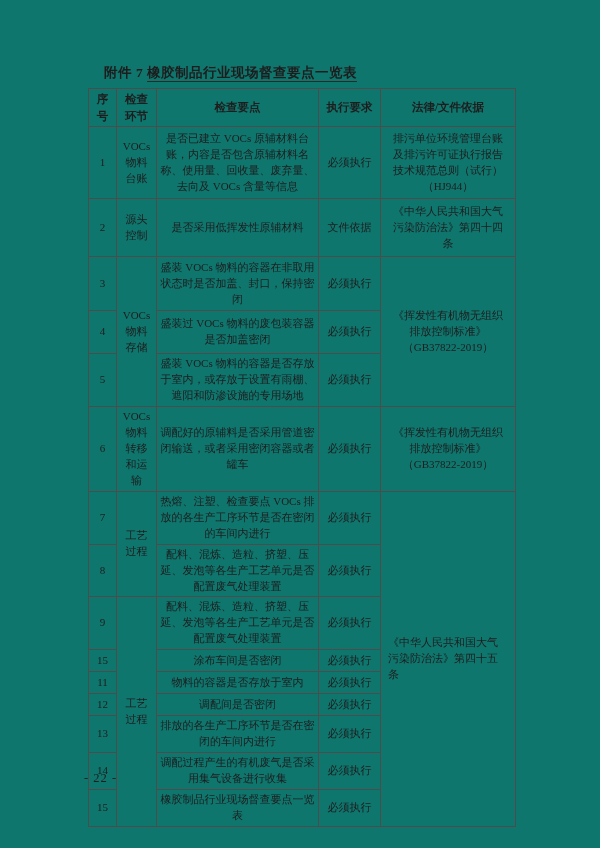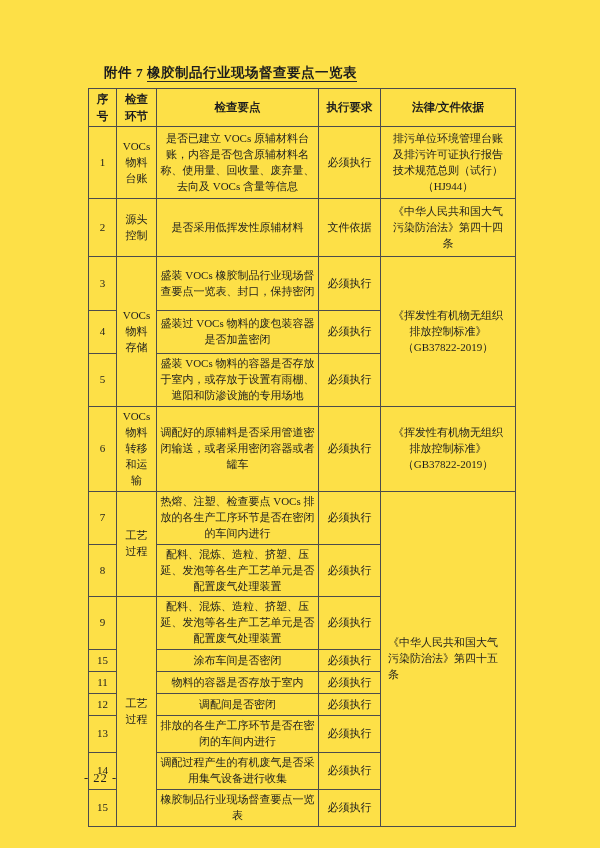--- a/index.html
+++ b/index.html
@@ -1,19 +1,19 @@
 <!DOCTYPE html>
 <html><head>
 <meta charset="utf-8">
 <style>
   html,body { margin:0; padding:0; }
   .page {
     position:relative;
     width:600px; height:848px;
-    background:#fde047;
+    background:#0f766e;
     font-family:"Liberation Serif","DejaVu Serif",serif;
     color:#1d1d1d;
     overflow:hidden;
   }
   .title {
     position:absolute; left:104px; top:64px;
     font-size:13.5px; font-weight:bold; letter-spacing:0.5px;
     white-space:nowrap;
   }
   .title .underlined { border-bottom:1.5px solid #2a2a2a; padding-bottom:1px; }
@@ -88,21 +88,21 @@
         <td>《中华人民共和国大气
 污染防治法》第四十四
 条</td>
       </tr>
 
       <tr style="height:54px">
         <td>3</td>
         <td rowspan="3">VOCs
 物料
 存储</td>
-        <td>盛装 VOCs 橡胶制品行业现场督查要点一览表、封口，保持密闭</td>
+        <td>盛装 VOCs 物料的容器在非取用状态时是否加盖、封口，保持密闭</td>
         <td>必须执行</td>
         <td rowspan="3">《挥发性有机物无组织
 排放控制标准》
 （GB37822-2019）</td>
       </tr>
       <tr style="height:43px">
         <td>4</td>
         <td>盛装过 VOCs 物料的废包装容器是否加盖密闭</td>
         <td>必须执行</td>
       </tr>

